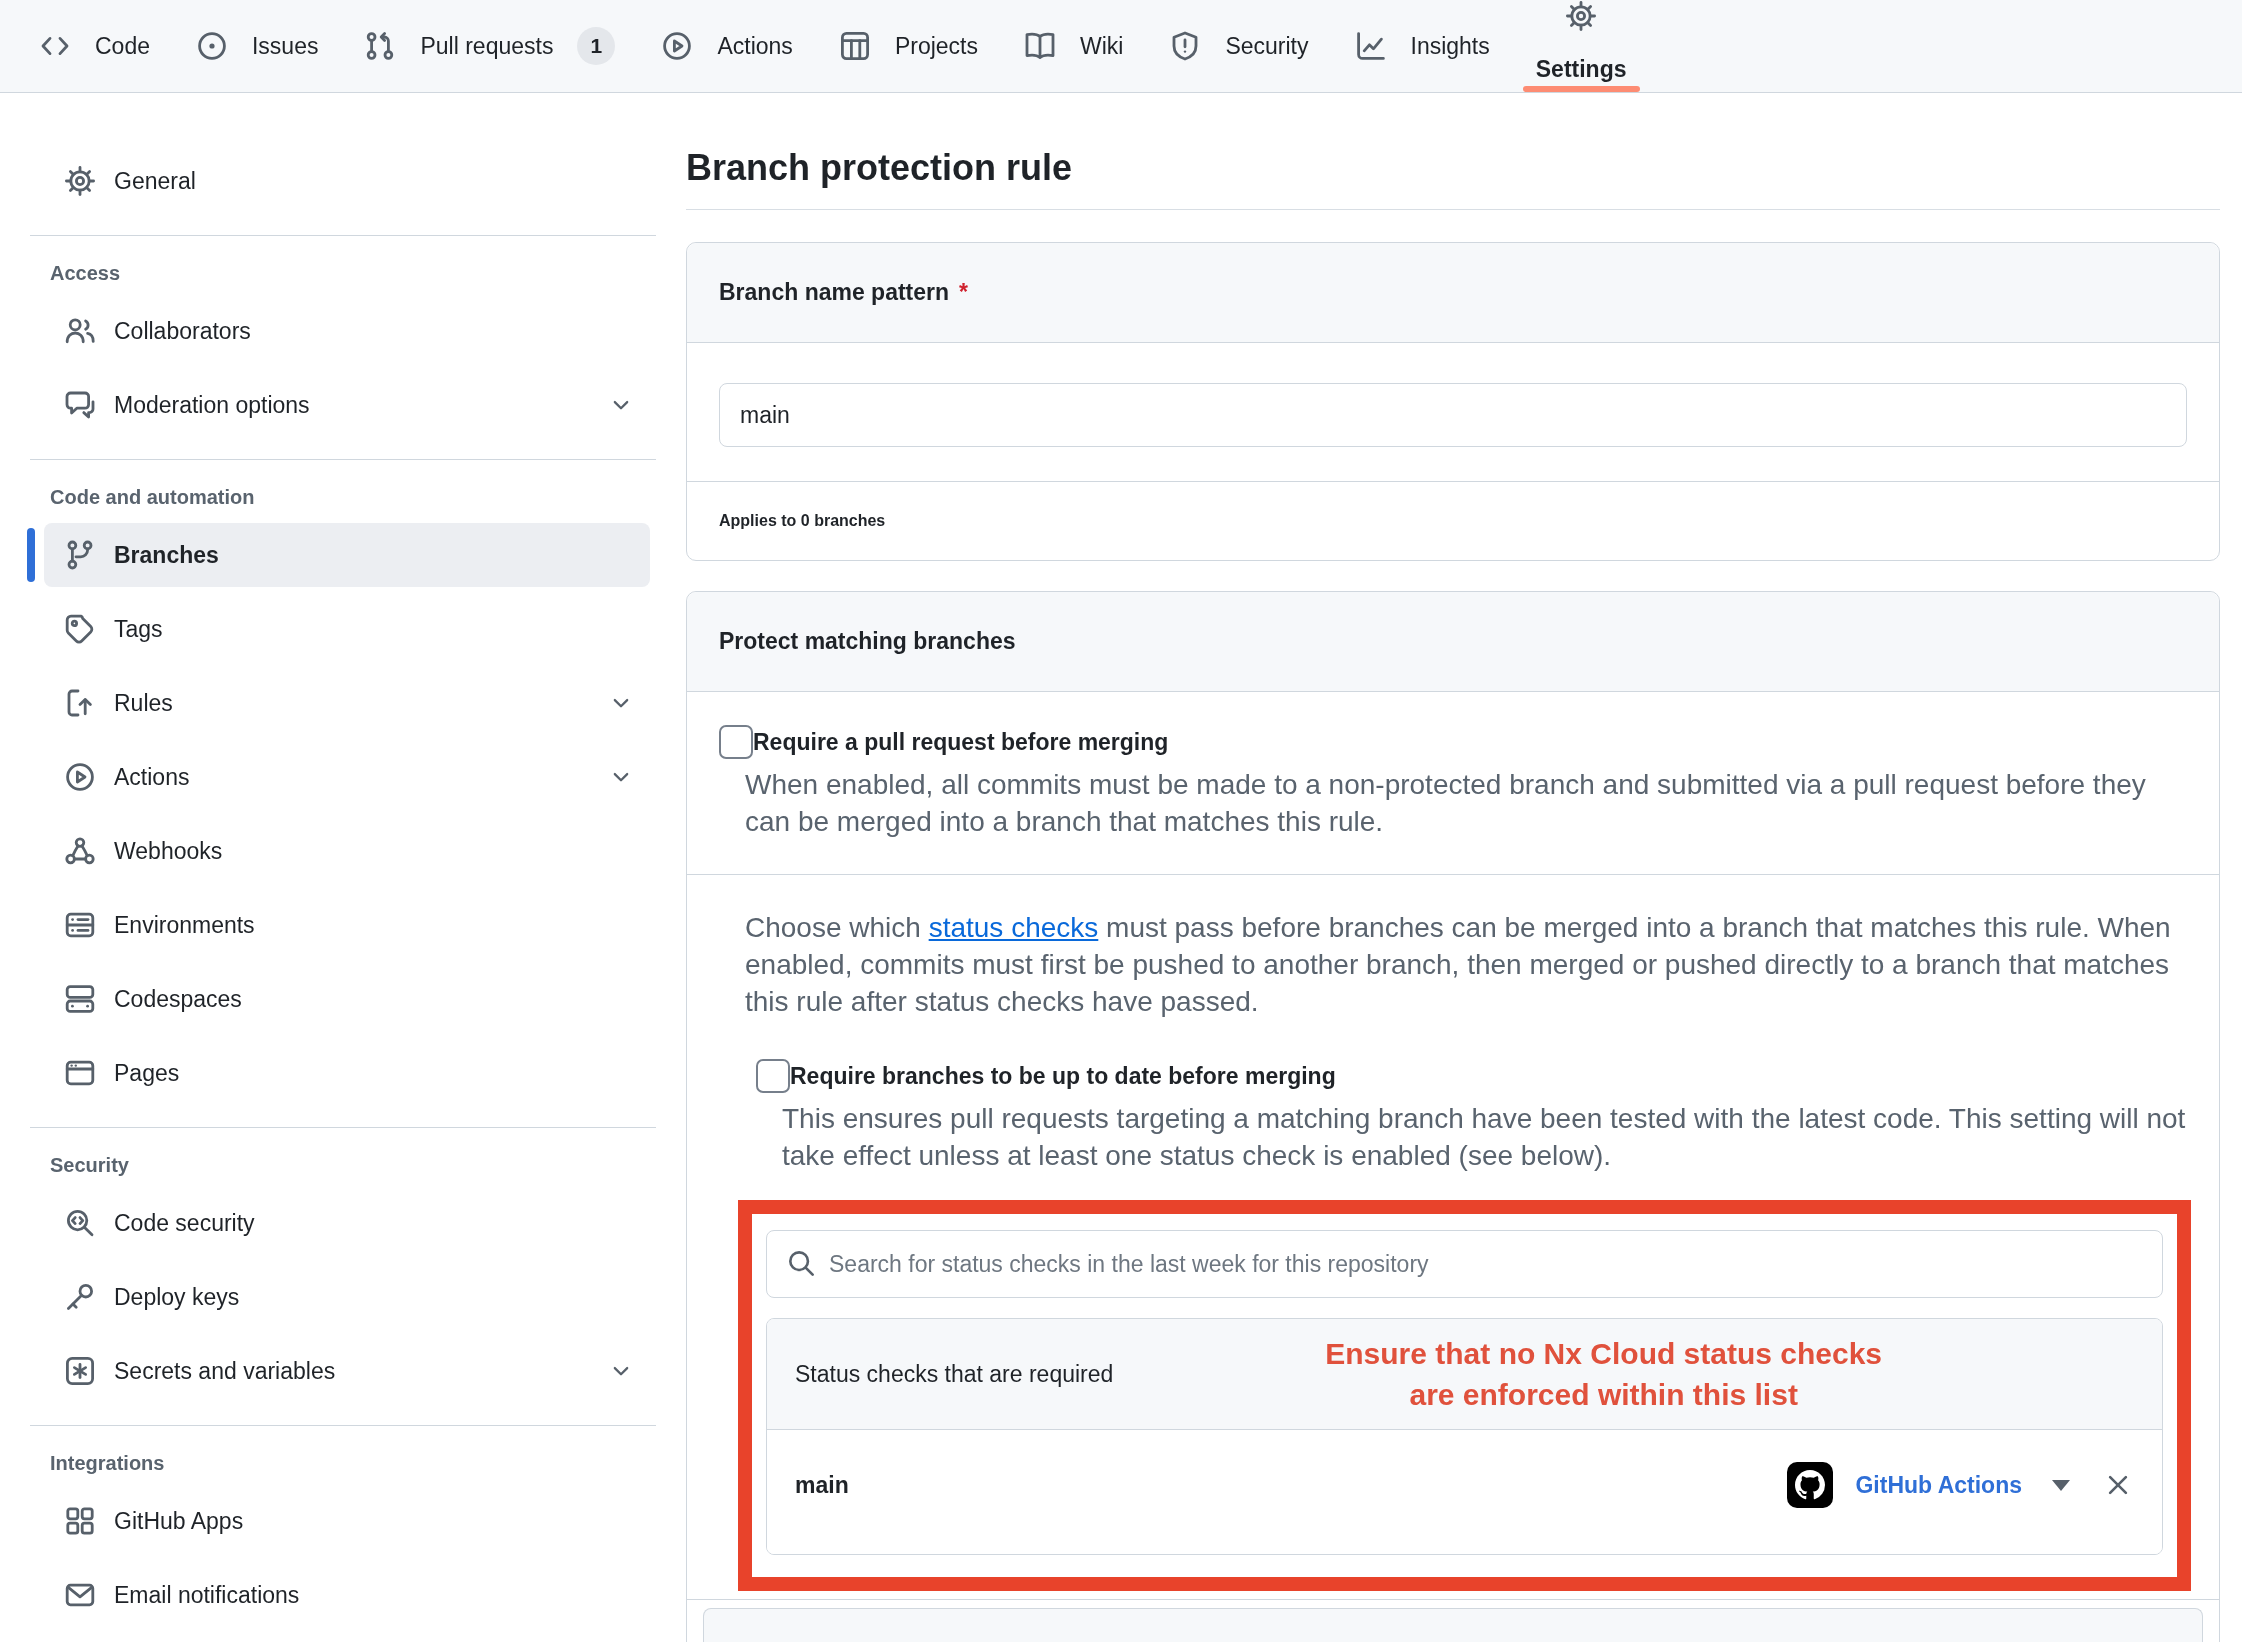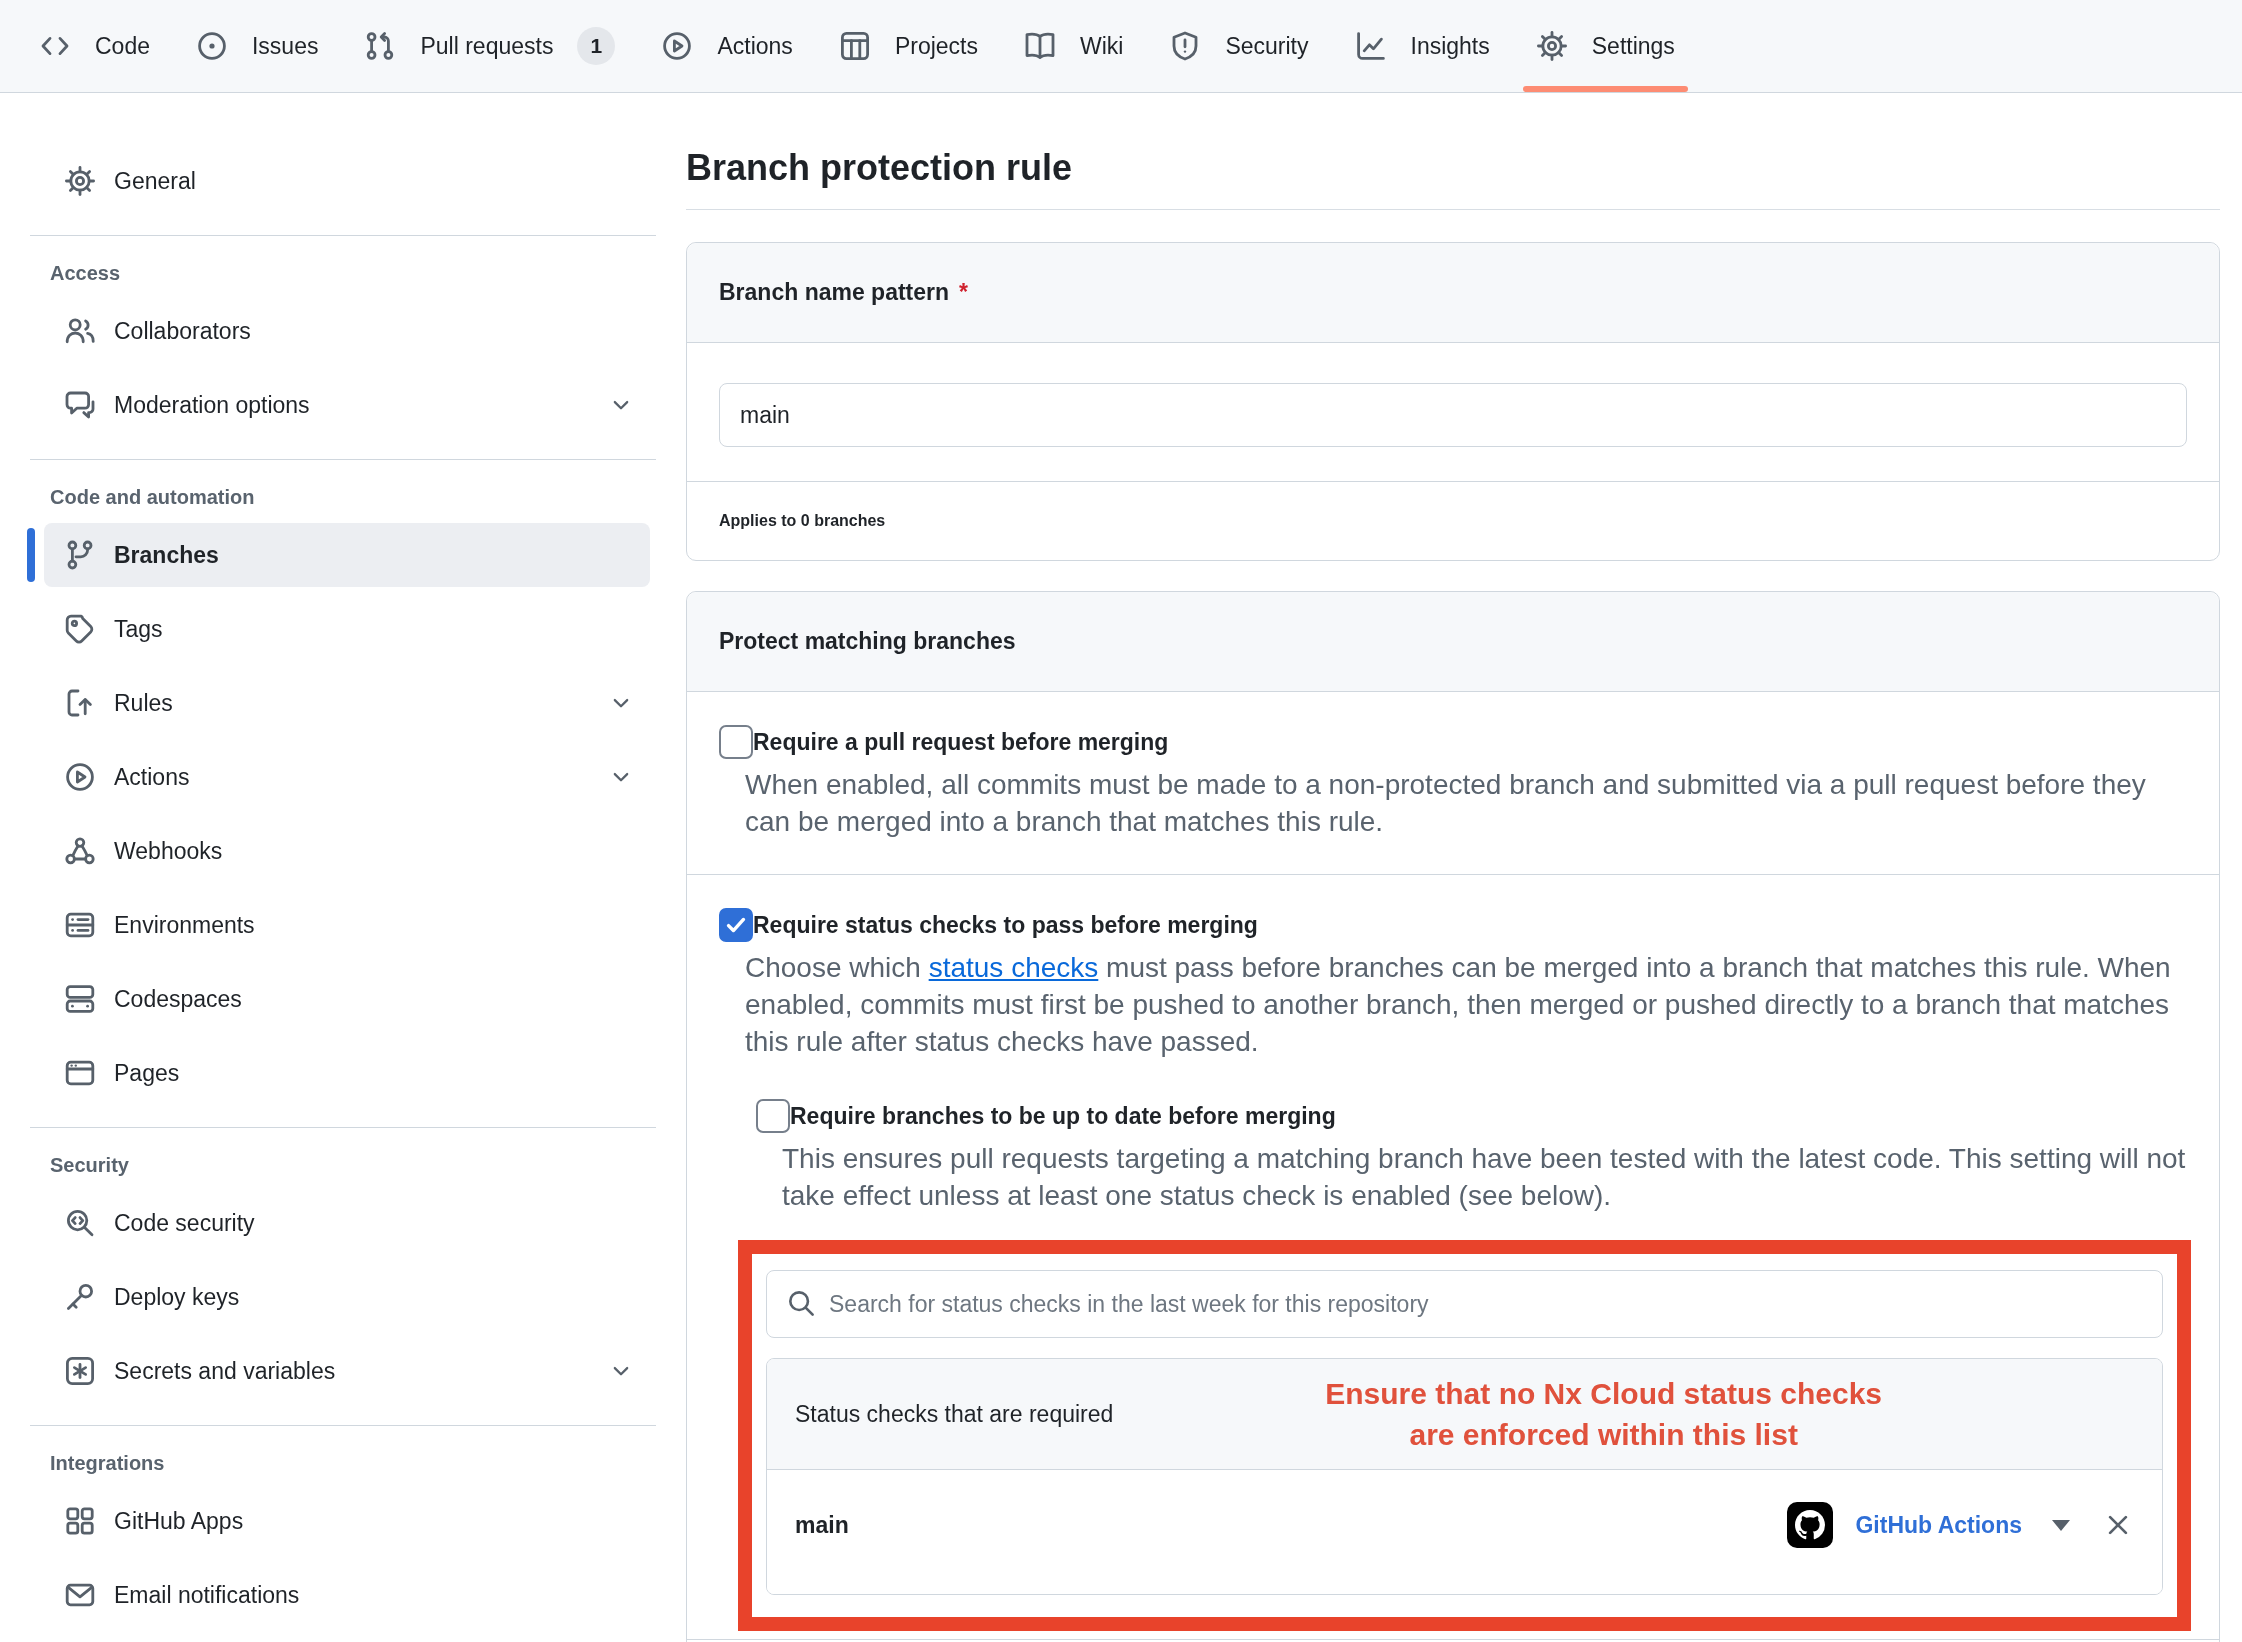--- a/index.html
+++ b/index.html
@@ -14,21 +14,21 @@
   svg{display:block;}
   .ic{stroke:#57606a;fill:none;stroke-width:1.4;stroke-linecap:round;stroke-linejoin:round;}
 
   
   .topnav{height:93px;background:var(--bg-subtle);border-bottom:1px solid var(--border);
     display:flex;align-items:stretch;padding-left:16px;}
   .nav-item{display:flex;align-items:center;gap:24px;padding:0 23px;font-size:23px;
     color:var(--fg);position:relative;cursor:pointer;}
   .nav-item .counter{min-width:38px;height:38px;border-radius:999px;background:#e4e7eb;
     display:flex;align-items:center;justify-content:center;font-size:21px;font-weight:600;}
-  .nav-item.active{font-weight:400;}
+  .nav-item.active{font-weight:700;flex-direction:column;}
   .nav-item.active .underline{position:absolute;left:10px;right:10px;bottom:0;height:6px;
     border-radius:4px;background:var(--accent-coral);}
 
   
   .layout{display:flex;align-items:flex-start;}
   aside{width:656px;flex:none;padding:56px 0 0 30px;}
   .side-item{position:relative;margin-left:14px;width:606px;height:64px;margin-bottom:10px;
     display:flex;align-items:center;padding:0 16px 0 20px;border-radius:8px;font-size:23px;cursor:pointer;}
   .side-item .lbl{margin-left:18px;flex:1;}
   .side-item.active{background:var(--pill-bg);font-weight:600;}
@@ -422,28 +422,20 @@
       <div class="check-row">
         <div class="checkbox"></div>
         <div class="check-label">Require a pull request before merging</div>
       </div>
       <div class="desc">When enabled, all commits must be made to a non-protected branch and submitted via a pull request before they can be merged into a branch that matches this rule.</div>
     </div>
 
     <div class="divider-full"></div>
 
     <div class="sec" style="padding-bottom:0;">
-      <div class="check-row">
-        <div class="checkbox checked">
-          <svg width="26" height="26" viewBox="0 0 16 16">
-                <polyline points="3.4 8.4 6.4 11.4 12.6 4.6" fill="none" stroke="#fff" stroke-width="2.1" stroke-linecap="round" stroke-linejoin="round"></polyline>
-              </svg>
-        </div>
-        <div class="check-label">Require status checks to pass before merging</div>
-      </div>
       <div class="desc"><span>Choose which </span><a>status checks</a><span> must pass before branches can be merged into a branch that matches this rule. When enabled, commits must first be pushed to another branch, then merged or pushed directly to a branch that matches this rule after status checks have passed.</span></div>
 
       <div class="nested">
         <div class="check-row">
           <div class="checkbox"></div>
           <div class="check-label">Require branches to be up to date before merging</div>
         </div>
         <div class="desc">This ensures pull requests targeting a matching branch have been tested with the latest code. This setting will not take effect unless at least one status check is enabled (see below).</div>
       </div>
 

